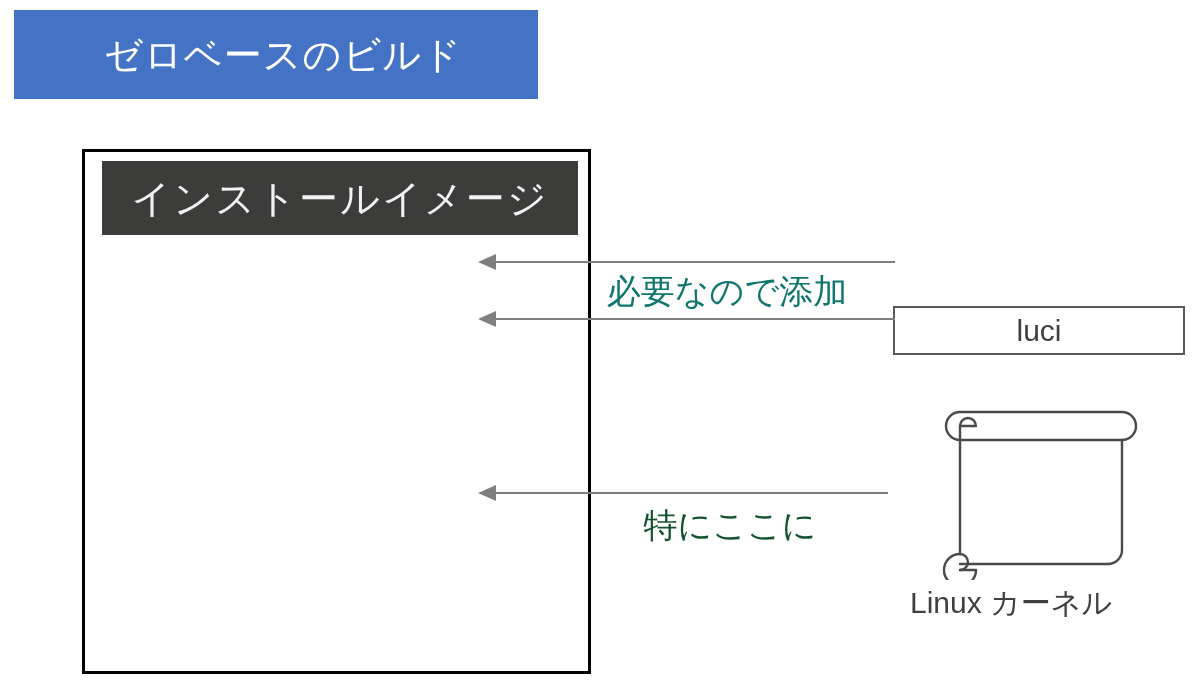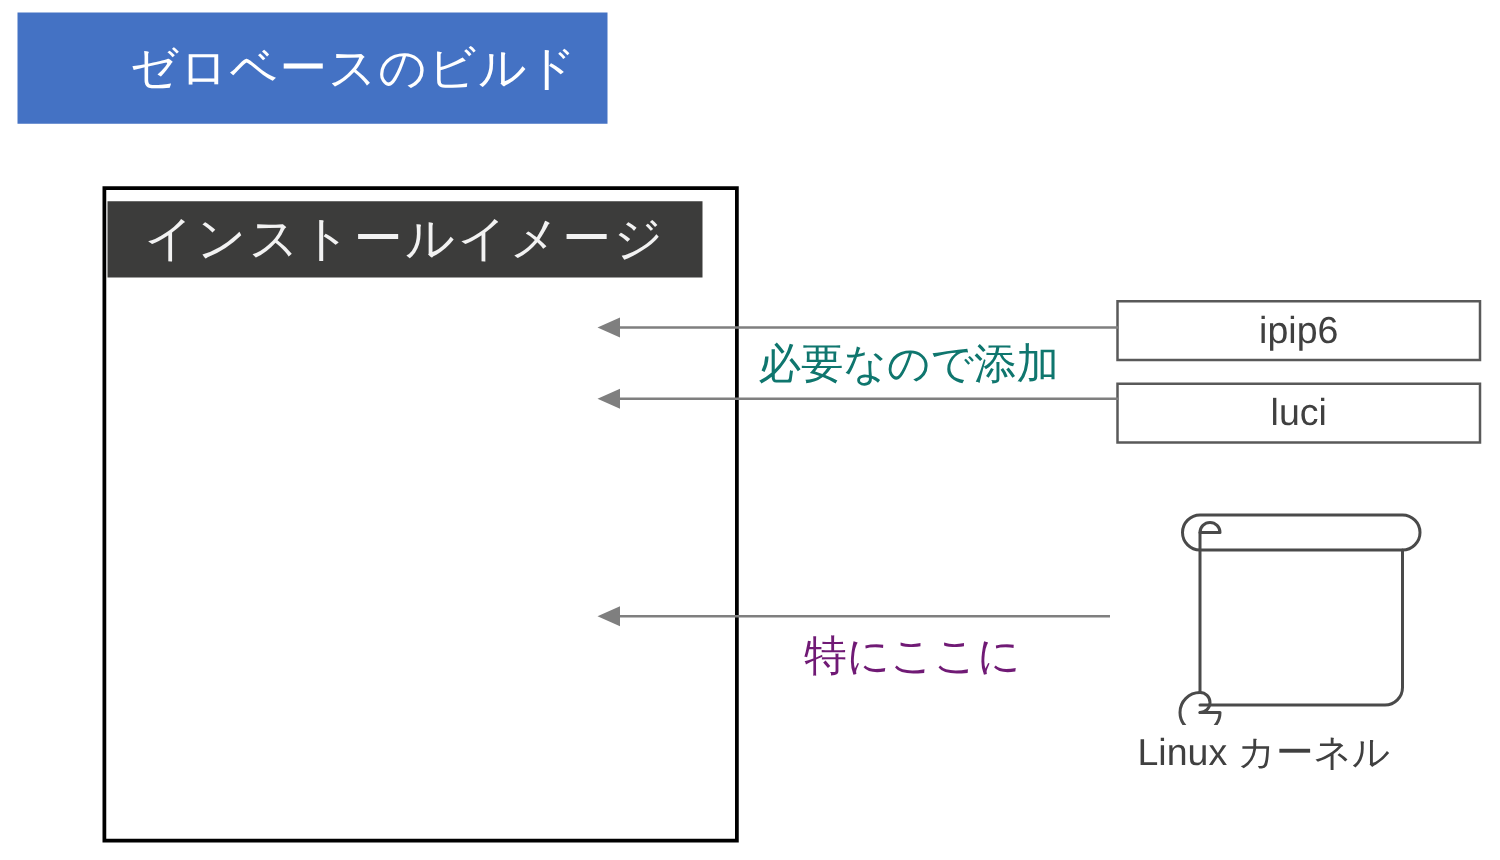--- a/index.html
+++ b/index.html
@@ -16,21 +16,21 @@
     height: 688px;
     background: #ffffff;
     overflow: hidden;
   }
 
   
   #title-banner {
     position: absolute;
     left: 14px;
     top: 10px;
-    width: 472px;
+    width: 524px;
     height: 89px;
     background: #4472c4;
     display: flex;
     align-items: center;
   }
   #title-text {
     color: #ffffff;
     font-size: 38px;
     line-height: 1;
     letter-spacing: 1px;
@@ -45,24 +45,24 @@
     left: 82px;
     top: 149px;
     width: 509px;
     height: 525px;
     border: 3px solid #000000;
     box-sizing: border-box;
     background: #ffffff;
   }
   #install-image-header {
     position: absolute;
-    left: 86px;
+    left: 102px;
     top: 161px;
     width: 476px;
-    height: 61px;
+    height: 74px;
     background: #3c3c3b;
     display: flex;
     align-items: center;
     justify-content: center;
   }
   #install-image-header-text {
     color: #f2f2f2;
     font-size: 39px;
     line-height: 1;
     letter-spacing: 2px;
@@ -118,21 +118,21 @@
     font-size: 34px;
     line-height: 1.12;
     white-space: nowrap;
   }
   #annot-power {
     position: absolute;
     left: 590px;
     top: 505px;
     width: 280px;
     text-align: center;
-    color: #701a75;
+    color: #14532d;
     font-size: 34px;
     line-height: 1.2;
   }
   #annot-power div { white-space: nowrap; }
 
   
   #kernel-group {
     position: absolute;
     left: 930px;
     top: 400px;
@@ -163,23 +163,20 @@
 
   <div id="title-banner">
     <span id="title-text">ゼロベースのビルド</span>
   </div>
 
   <div id="install-image-box"></div>
   <div id="install-image-header">
     <span id="install-image-header-text">インストールイメージ</span>
   </div>
 
-  <div class="pkg-box" id="pkg-ipip6">
-    <span class="pkg-label">ipip6</span>
-  </div>
 
   <div class="pkg-box" id="pkg-luci">
     <span class="pkg-label">luci</span>
   </div>
 
   <svg id="arrow-ipip6" class="arrow-svg" width="425" height="24">
     <line x1="22" y1="12" x2="425" y2="12" stroke="#7f7f7f" stroke-width="2"></line>
     <polygon points="8,12 26,4 26,20" fill="#7f7f7f"></polygon>
   </svg>
 

